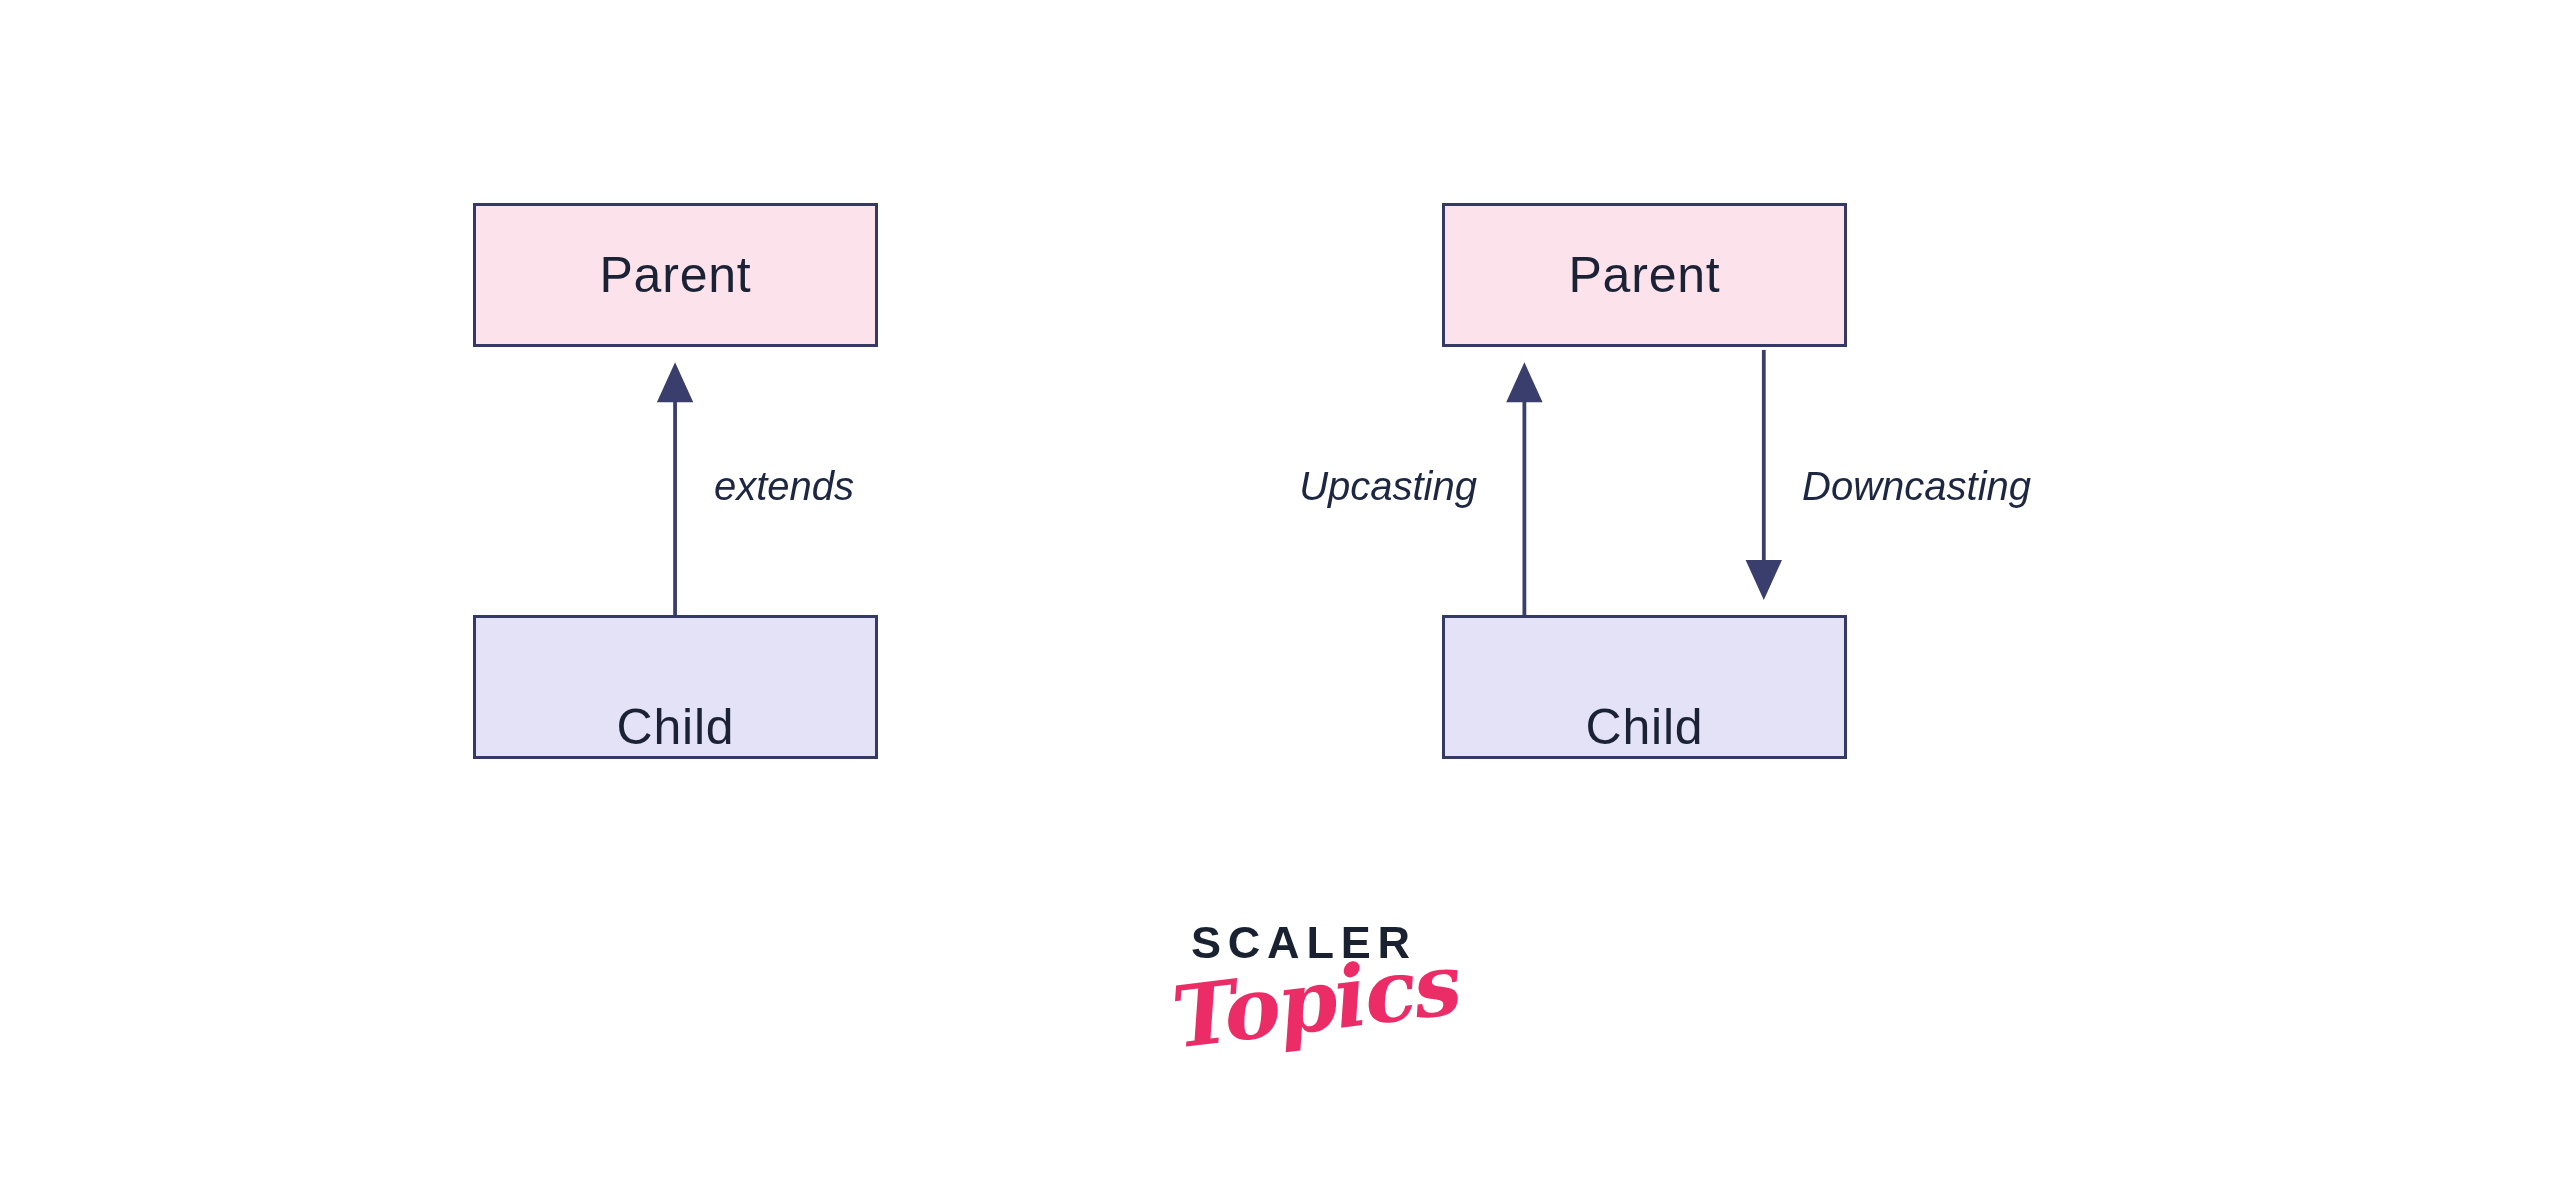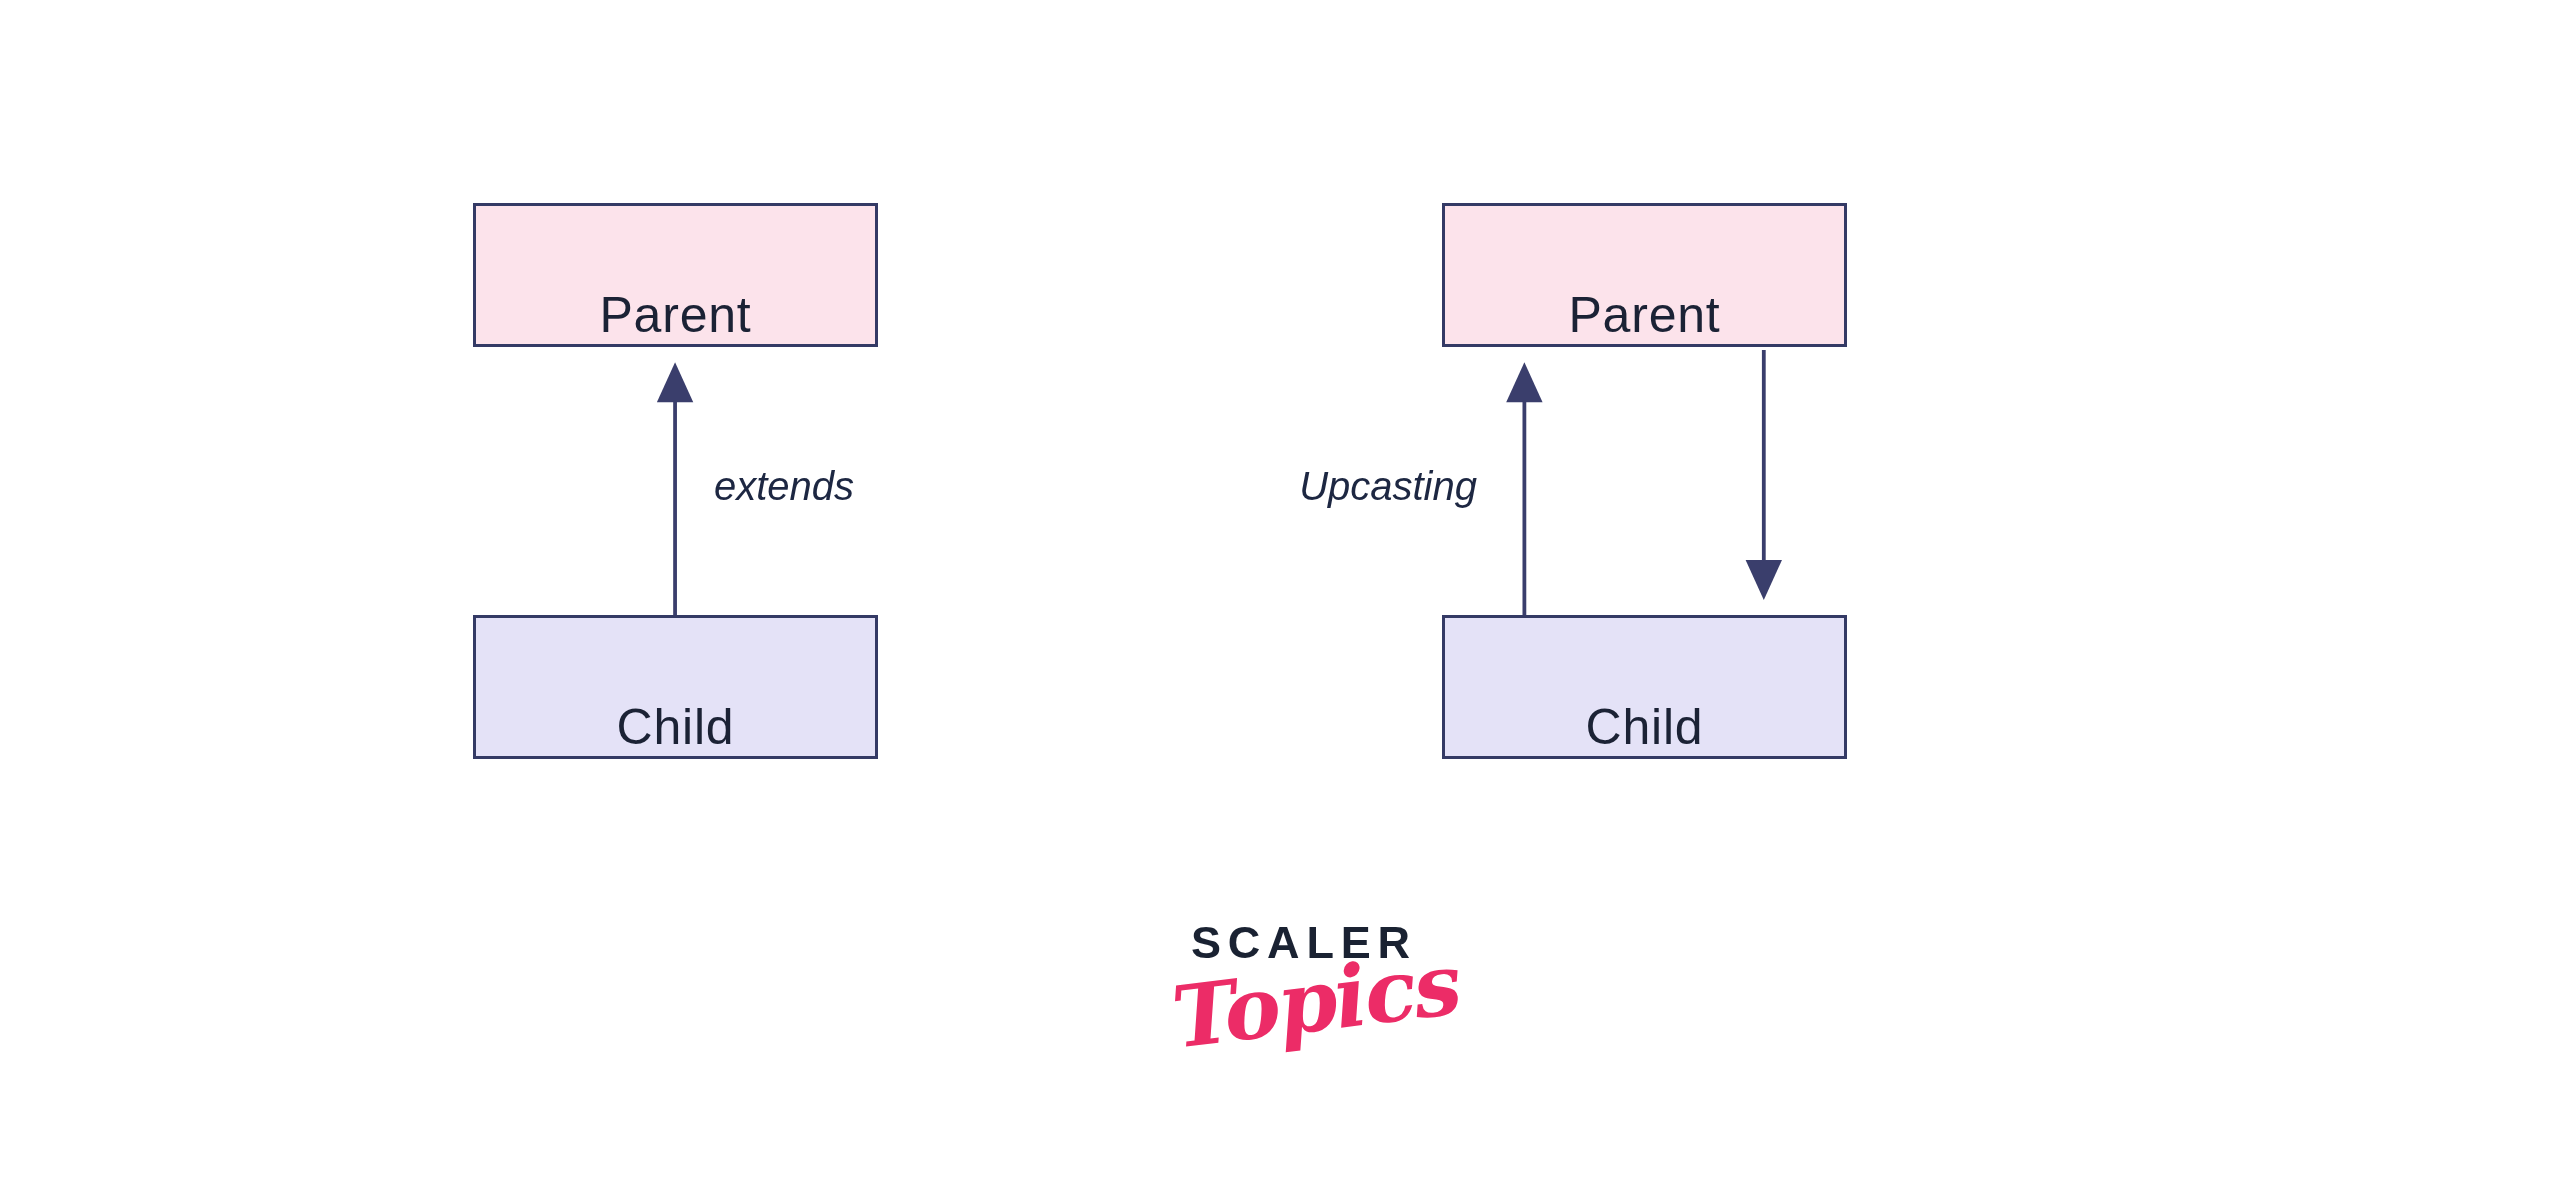--- a/index.html
+++ b/index.html
@@ -24,21 +24,21 @@
   .stage{position:absolute;inset:0;}
   .class-box{
     position:absolute;
     width:405px;height:144px;
     border:3px solid var(--line);
     display:flex;align-items:center;justify-content:center;
     font-size:50px;
     color:var(--ink);
     letter-spacing:0.8px;
   }
-  .parent-box{background:var(--pink-fill);align-items:flex-end;}
+  .parent-box{background:var(--pink-fill);}
   .child-box{background:var(--lavender-fill);align-items:flex-end;}
   #left-parent {left:473px;top:203px;}
   #left-child  {left:473px;top:615px;}
   #right-parent{left:1442px;top:203px;}
   #right-child {left:1442px;top:615px;}
 
   .arrow-layer{position:absolute;inset:0;pointer-events:none;}
 
   .edge-label{
     position:absolute;
@@ -103,20 +103,21 @@
     </g>
 
     <g>
       <line x1="2328" y1="462" x2="2328" y2="746" stroke="var(--arrow)" stroke-width="5"></line>
       <path d="M2328 792 L2304 739 L2352 739 Z" fill="var(--arrow)"></path>
     </g>
   </svg>
 
   <div class="edge-label" id="extends-label">extends</div>
   <div class="edge-label" id="upcasting-label">Upcasting</div>
+  <div class="edge-label" id="downcasting-label">Downcasting</div>
 
   <div class="logo">
     <div class="logo-word">SCALER</div>
     <div class="logo-script">Topics</div>
   </div>
 
 </div>
 
 
 </body></html>

